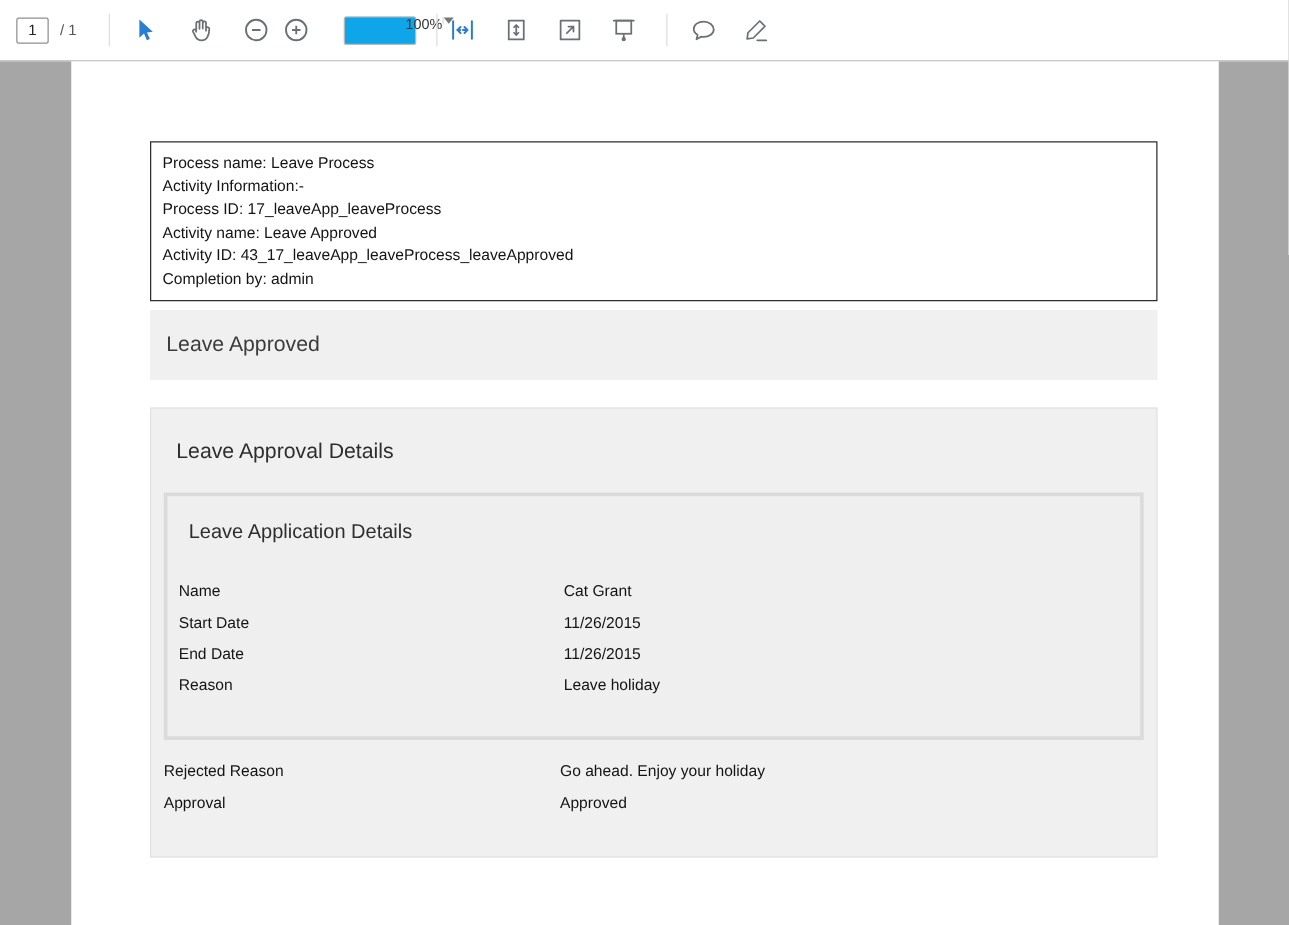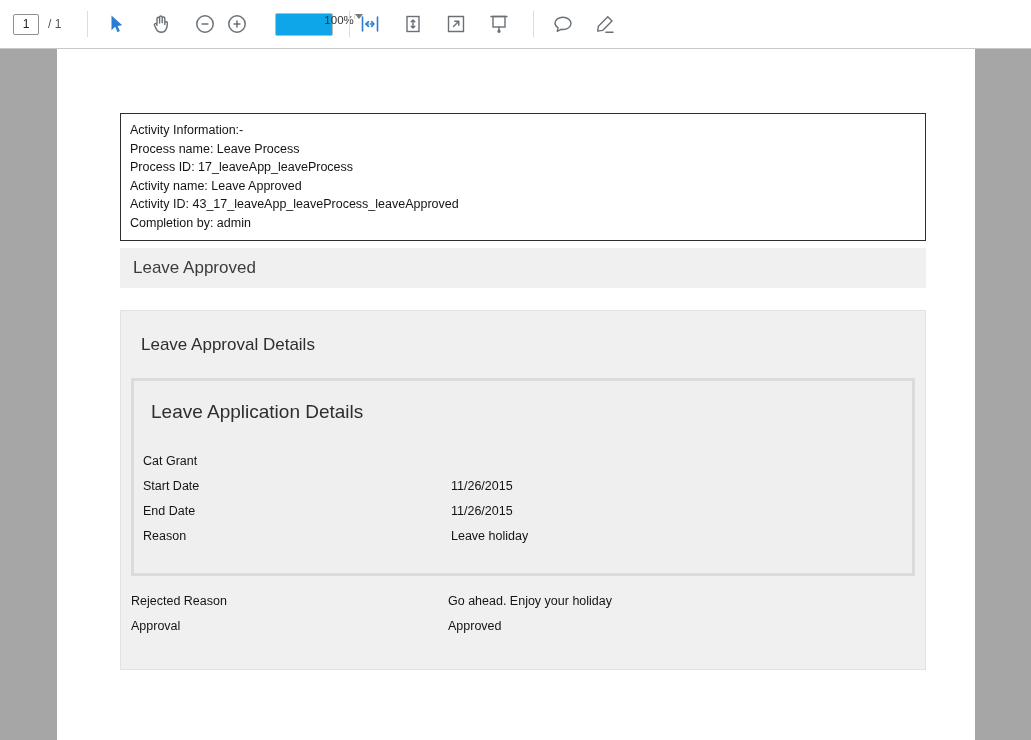--- a/index.html
+++ b/index.html
@@ -22,29 +22,29 @@
   .caret-glyph { width:0; height:0; border-left:4px solid transparent; border-right:4px solid transparent; border-top:5px solid #777; }.ml26{margin-left:26px}.ml18{margin-left:18px}
   .ml16{margin-left:16px}.ml13{margin-left:13px}.ml12{margin-left:12px}.ml11{margin-left:11px}
   .ml10{margin-left:10px}.ml4{margin-left:4px}.ml0{margin-left:0}
 
   
   .page { position:absolute; left:57px; top:49px; width:918px; height:691px; background:#ffffff; }
 
   .activity-box { margin:64px 49px 0 63px; border:1px solid #2e2e2e; padding:7px 9px;
                   font-size:12.5px; line-height:18.6px; color:#141414; }
 
-  .section-band { margin:7px 49px 0 63px; height:40px; background:#f0f0f0;
+  .section-band { margin:7px 49px 0 63px; height:56px; background:#f0f0f0;
                   display:flex; align-items:center; padding-left:13px;
                   font-size:17px; color:#3c3c3c; }
 
   .outer-panel { margin:22px 49px 0 63px; height:360px; background:#f0f0f0; border:1px solid #e2e2e2; }
   .outer-title { padding:24px 0 0 20px; font-size:17px; color:#2e2e2e; }
 
   .inner-panel { margin:23px 10px 0 10px; height:198px; background:#efefef; border:3px solid #dbdbdb; }
-  .inner-title { padding:20px 0 0 17px; font-size:19px; color:#2e2e2e; }
+  .inner-title { padding:20px 0 0 17px; font-size:16px; color:#2e2e2e; }
 
   .rows { margin-top:26px; }
   .row { display:flex; height:25px; align-items:center; font-size:12.5px; color:#141414; }
   .inner-panel .row { padding-left:9px; }
   .inner-panel .lbl { width:308px; }
   .outer-rows { margin-top:13px; }
   .outer-panel > .outer-rows .row { padding-left:10px; }
   .outer-rows .lbl { width:317px; }
   .lbl, .val { white-space:nowrap; }
 
@@ -152,40 +152,41 @@
           <line x1="12.8" y1="20.2" x2="20" y2="20.2"></line>
         </g>
       </svg>
     </div>
 
   </div>
 
   <div class="page">
 
     <div class="activity-box">
+      <div>Process name: Leave Process</div>
       <div>Activity Information:-</div>
-      <div>Process name: Leave Process</div>
       <div>Process ID: 17_leaveApp_leaveProcess</div>
       <div>Activity name: Leave Approved</div>
       <div>Activity ID: 43_17_leaveApp_leaveProcess_leaveApproved</div>
       <div>Completion by: admin</div>
     </div>
 
     <div class="section-band">
       <span>Leave Approved</span>
     </div>
 
     <div class="outer-panel">
       <div class="outer-title">Leave Approval Details</div>
 
       <div class="inner-panel">
         <div class="inner-title">Leave Application Details</div>
 
         <div class="rows">
           <div class="row">
+            <span class="lbl">Name</span>
             <span class="val">Cat Grant</span>
           </div>
           <div class="row">
             <span class="lbl">Start Date</span>
             <span class="val">11/26/2015</span>
           </div>
           <div class="row">
             <span class="lbl">End Date</span>
             <span class="val">11/26/2015</span>
           </div>

